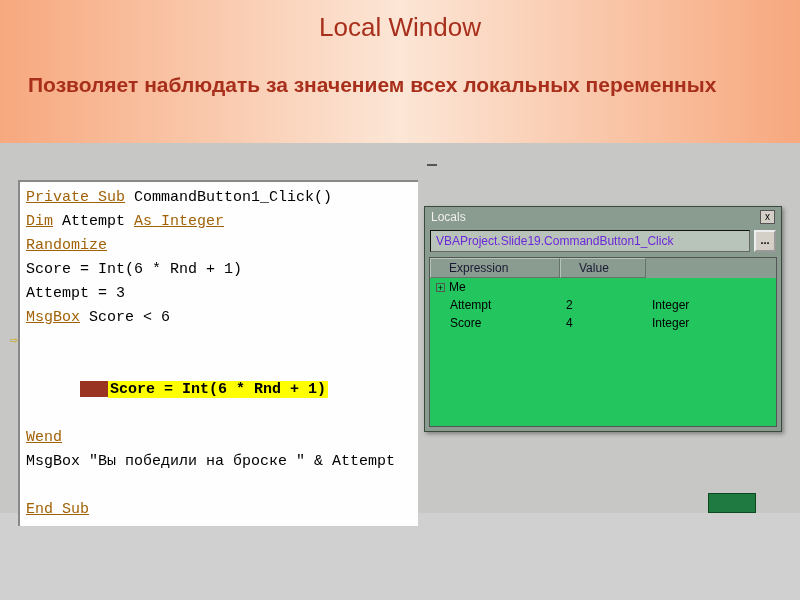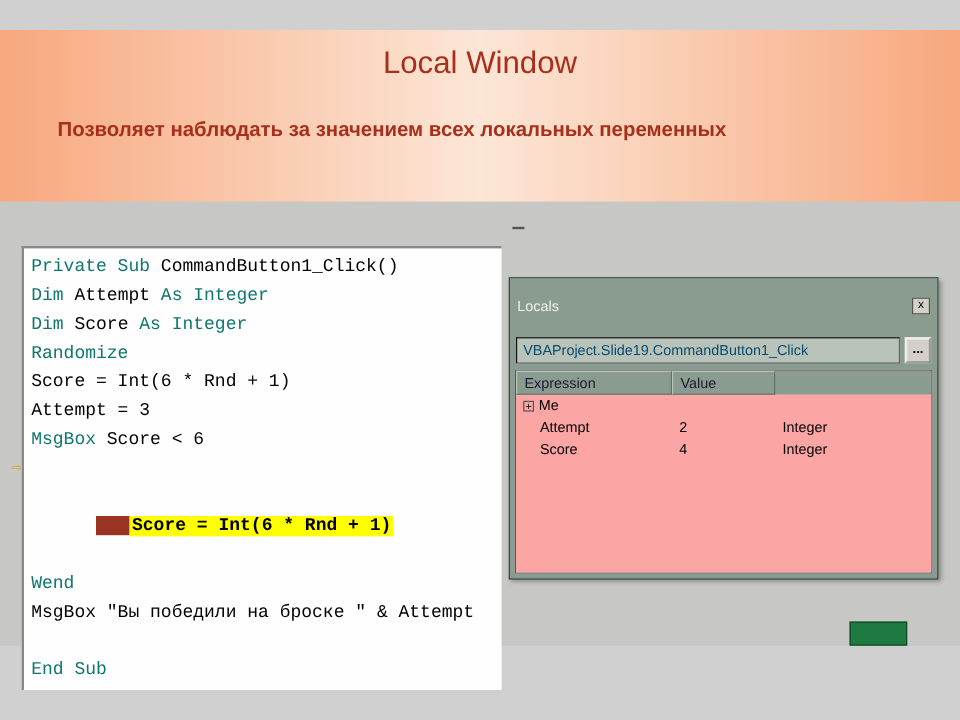--- a/index.html
+++ b/index.html
@@ -8,33 +8,32 @@
     height: 600px;
     background: #d0d0d0;
     font-family: sans-serif;
     overflow: hidden;
   }
   .slide {
     width: 800px;
     height: 508px;
     background: linear-gradient(to right, #f7a87e 0%, #fce6d6 50%, #f7a87e 100%);
     position: relative;
-    margin-top: 25px;
   }
   .title {
     text-align: center;
     padding-top: 12px;
     color: #a82f1b;
     font-size: 26px;
     font-family: Arial, sans-serif;
   }
   .subtitle {
-    padding: 30px 0 0 48px;
+    padding: 30px 0 0 28px;
     color: #a82f1b;
-    font-size: 17px;
+    font-size: 21px;
     font-family: Arial, sans-serif;
     font-weight: bold;
   }
   .lower-band {
     position: absolute;
     top: 143px;
     left: 0;
     width: 800px;
     height: 370px;
     background: #c7c7c5;
@@ -46,21 +45,21 @@
     width: 400px;
     background: #fefefe;
     border-top: 2px solid #888;
     border-left: 2px solid #888;
     padding: 4px 6px;
     font-family: "Courier New", monospace;
     font-size: 15px;
     line-height: 1.6;
   }
   .code-line { white-space: pre; color: #000; }
-  .kw { color: #0f766e; }
+  .kw { color: #a16207; text-decoration: underline; }
   .break-arrow {
     color: #c9a400;
     font-size: 13px;
   }
   .hl-line {
     position: relative;
     white-space: pre;
   }
   .hl-line .box {
     background: #993322;
@@ -82,21 +81,21 @@
     left: 424px;
     width: 358px;
     background: #8a9b8f;
     border: 1px solid #3a4a3e;
     box-shadow: 2px 2px 4px rgba(0,0,0,0.35);
   }
   .locals-title {
     background: #8a9b8f;
     color: #f0f0f0;
     font-size: 12px;
-    padding: 16px 6px;
+    padding: 3px 6px;
     display: flex;
     justify-content: space-between;
     align-items: center;
   }
   .locals-close {
     width: 15px;
     height: 14px;
     background: #d4d0c8;
     border: 1px solid #555;
     font-size: 10px;
@@ -108,21 +107,21 @@
   .locals-context-row {
     display: flex;
     padding: 3px 5px;
     gap: 4px;
     background: #8a9b8f;
   }
   .locals-context {
     flex: 1;
     background: #b8c4ba;
     border: 1px inset #666;
-    color: #0c4a6e;
+    color: #6d28d9;
     font-size: 12px;
     padding: 3px 5px;
   }
   .locals-dots {
     width: 22px;
     background: #d4d0c8;
     border: 2px outset #eee;
     text-align: center;
     font-size: 11px;
     font-weight: bold;
@@ -135,35 +134,35 @@
     border: 1px solid #555;
   }
   .lg-head {
     display: flex;
     background: #8a9b8f;
   }
   .lg-head .cell {
     border: 1px outset #b5c4b8;
     color: #1a1a35;
     font-size: 12px;
-    padding: 2px 6px;
+    padding: 2px 18px;
   }
   .lg-body .row { display: flex; }
   .lg-body .cell {
     font-size: 12px;
     color: #000;
     padding: 2px 2px 2px 6px;
     white-space: nowrap;
     overflow: hidden;
   }
   .col-exp { width: 130px; }
   .col-val { width: 86px; }
   .col-typ { flex: 1; }
   .lg-body {
-    background: #fca5a5;
+    background: #22c55e;
     height: 148px;
   }
   .expand {
     display: inline-block;
     width: 9px;
     height: 9px;
     border: 1px solid #555;
     font-size: 9px;
     line-height: 8px;
     text-align: center;
@@ -195,21 +194,20 @@
 <div class="slide">
   <div class="title">Local Window</div>
   <div class="subtitle">Позволяет наблюдать за значением всех локальных переменных</div>
 
   <div class="lower-band"></div>
   <div class="toolbar-tab"></div>
 
   <div class="code-area">
     <div class="code-line"><span class="kw">Private Sub</span><span> CommandButton1_Click()</span></div>
     <div class="code-line"><span class="kw">Dim</span><span> Attempt </span><span class="kw">As Integer</span></div>
-    <div class="code-line"><span class="kw">Dim</span><span> Score </span><span class="kw">As Integer</span></div>
     <div class="code-line"><span class="kw">Randomize</span></div>
     <div class="code-line"><span>Score = Int(6 * Rnd + 1)</span></div>
     <div class="code-line"><span>Attempt = 3</span></div>
     <div class="code-line"><span class="kw">MsgBox</span><span> Score &lt; 6</span></div>
     <div class="hl-line">
       <span class="break-arrow" style="position:absolute;left:-16px;top:1px;">⇨</span>
       <span class="box"></span><span class="hl">Score = Int(6 * Rnd + 1)</span>
     </div>
     <div class="code-line"><span class="kw">Wend</span></div>
     <div class="code-line"><span>MsgBox </span><span>"Вы победили на броске "</span><span> &amp; Attempt</span></div>

